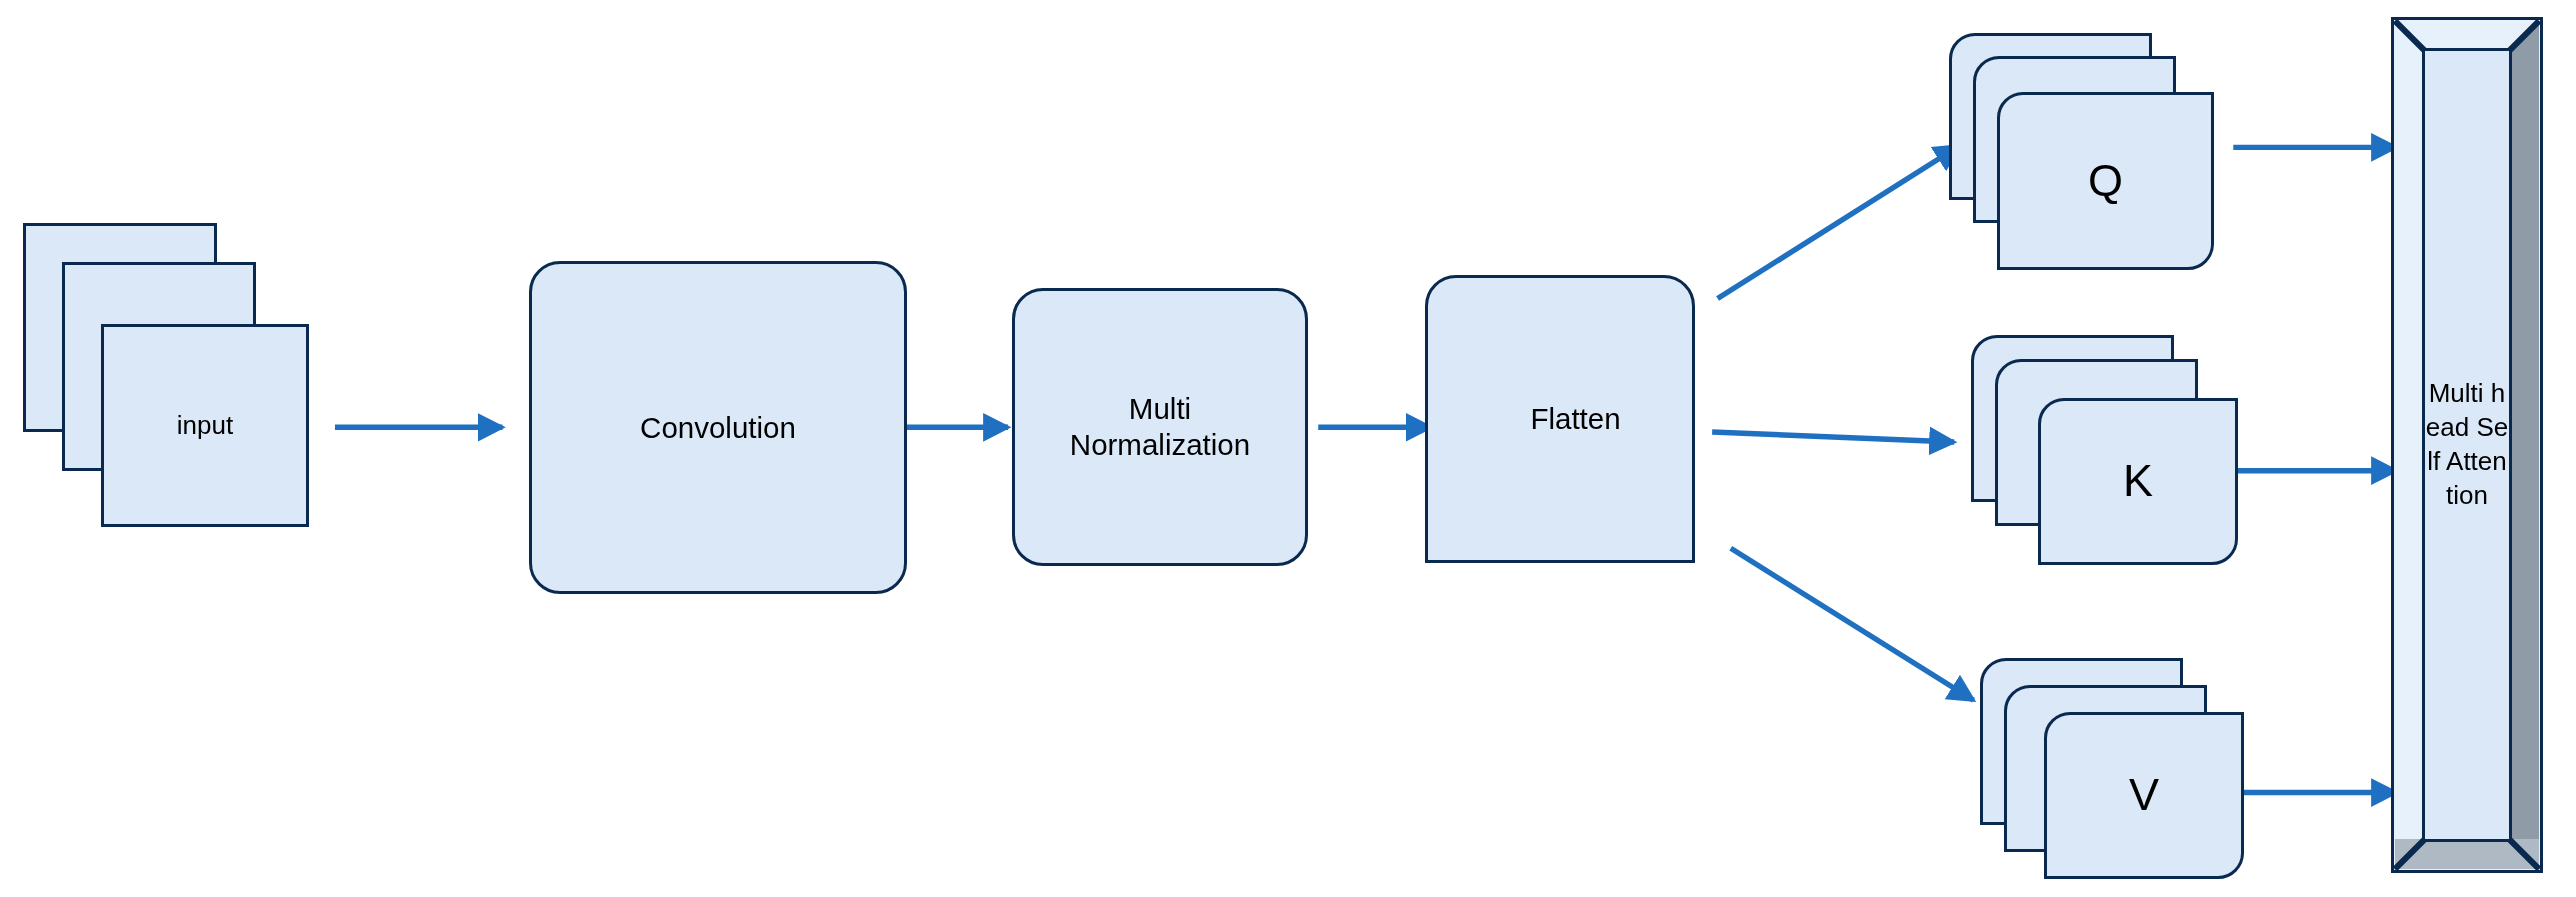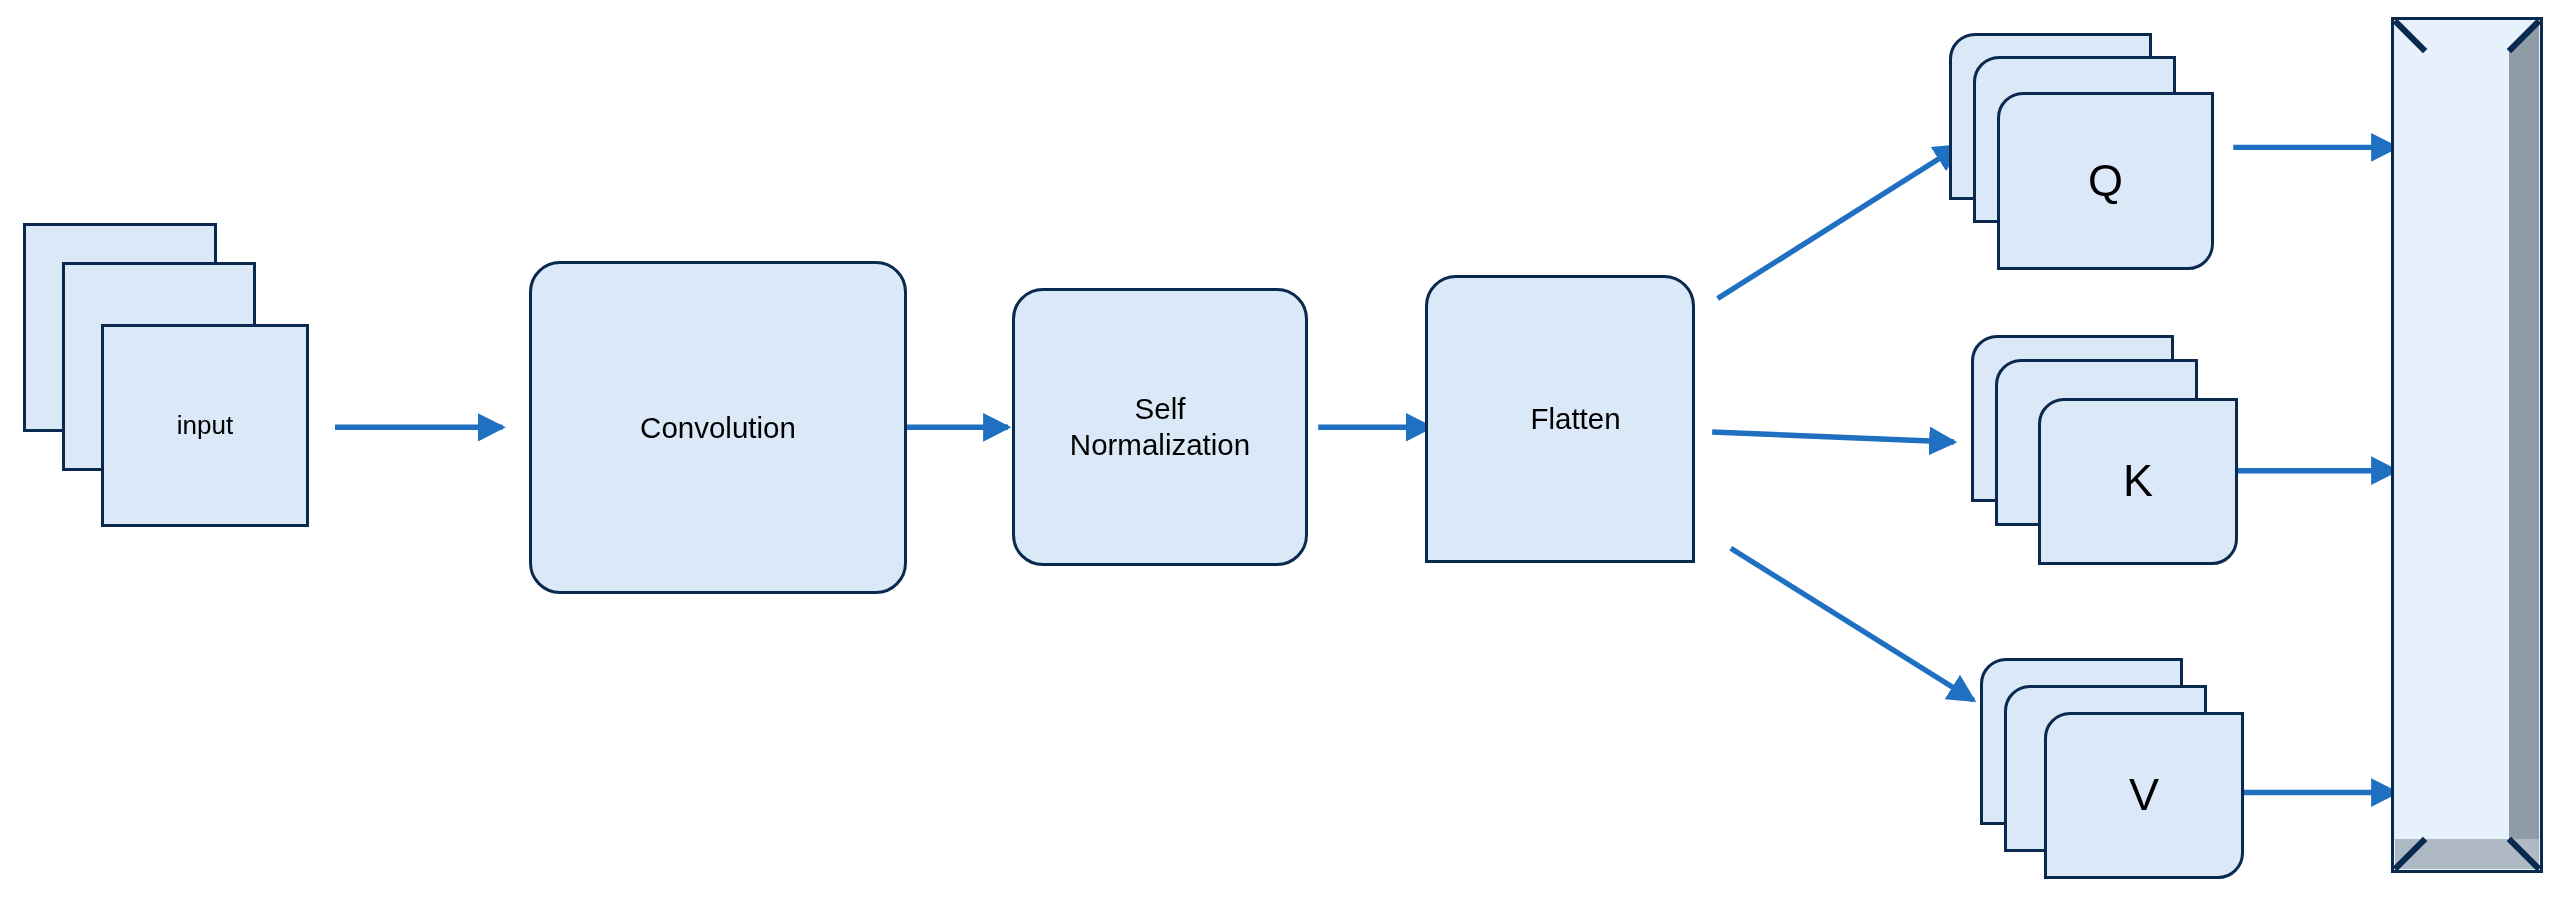--- a/index.html
+++ b/index.html
@@ -149,21 +149,21 @@
   <div class="stack-sq" style="left:62px; top:262px; width:194px; height:209px;"></div>
   <div class="node" style="left:101px; top:324px; width:208px; height:203px;">
     <span class="node-label" style="font-size:26px;">input</span>
   </div>
 
   <div class="node rrect" style="left:513px; top:261px; width:378px; height:333px;margin-left:16px;">
     <span class="node-label" style="font-size:29.5px;">Convolution</span>
   </div>
 
   <div class="node rrect" style="left:1012px; top:288px; width:296px; height:278px;">
-    <span class="node-label" style="font-size:29.5px;">Self
+    <span class="node-label" style="font-size:29.5px;">Multi
 Normalization</span>
   </div>
 
   <div class="node flatten-shape" style="left:1425px; top:275px; width:270px; height:288px;">
     <span class="node-label" style="font-size:29.5px;">Flatten</span>
   </div>
 
   <div class="stack-rd" style="left:1949px; top:33px; width:203px; height:167px;"></div>
   <div class="stack-rd" style="left:1973px; top:56px; width:203px; height:167px;"></div>
   <div class="node stack-rd" style="left:1997px; top:92px; width:217px; height:178px;">
@@ -193,16 +193,19 @@
     <div class="face" style="left:3.9px; top:822px; width:144px; height:30px; background:#aeb9c4;"></div>
 
     <svg class="face" width="152" height="856" viewBox="0 0 196 1104" xmlns="http://www.w3.org/2000/svg" style="left:0; top:0;">
       <polygon points="5,5 191,5 152,44 44,44" fill="#e7f1fb"></polygon>
       <line x1="5" y1="5" x2="44" y2="44" stroke="#09294f" stroke-width="8"></line>
       <line x1="191" y1="5" x2="152" y2="44" stroke="#09294f" stroke-width="8"></line>
       <line x1="5" y1="1099" x2="44" y2="1060" stroke="#09294f" stroke-width="8"></line>
       <line x1="191" y1="1099" x2="152" y2="1060" stroke="#09294f" stroke-width="8"></line>
     </svg>
 
+    <div class="face front" style="left:31px; top:31px; width:90px; height:794px;">
+      <span class="prism-text" style="font-size:26px;">Multi head Self Attention</span>
+    </div>
   </div>
 
 </div>
 
 
 </body></html>

